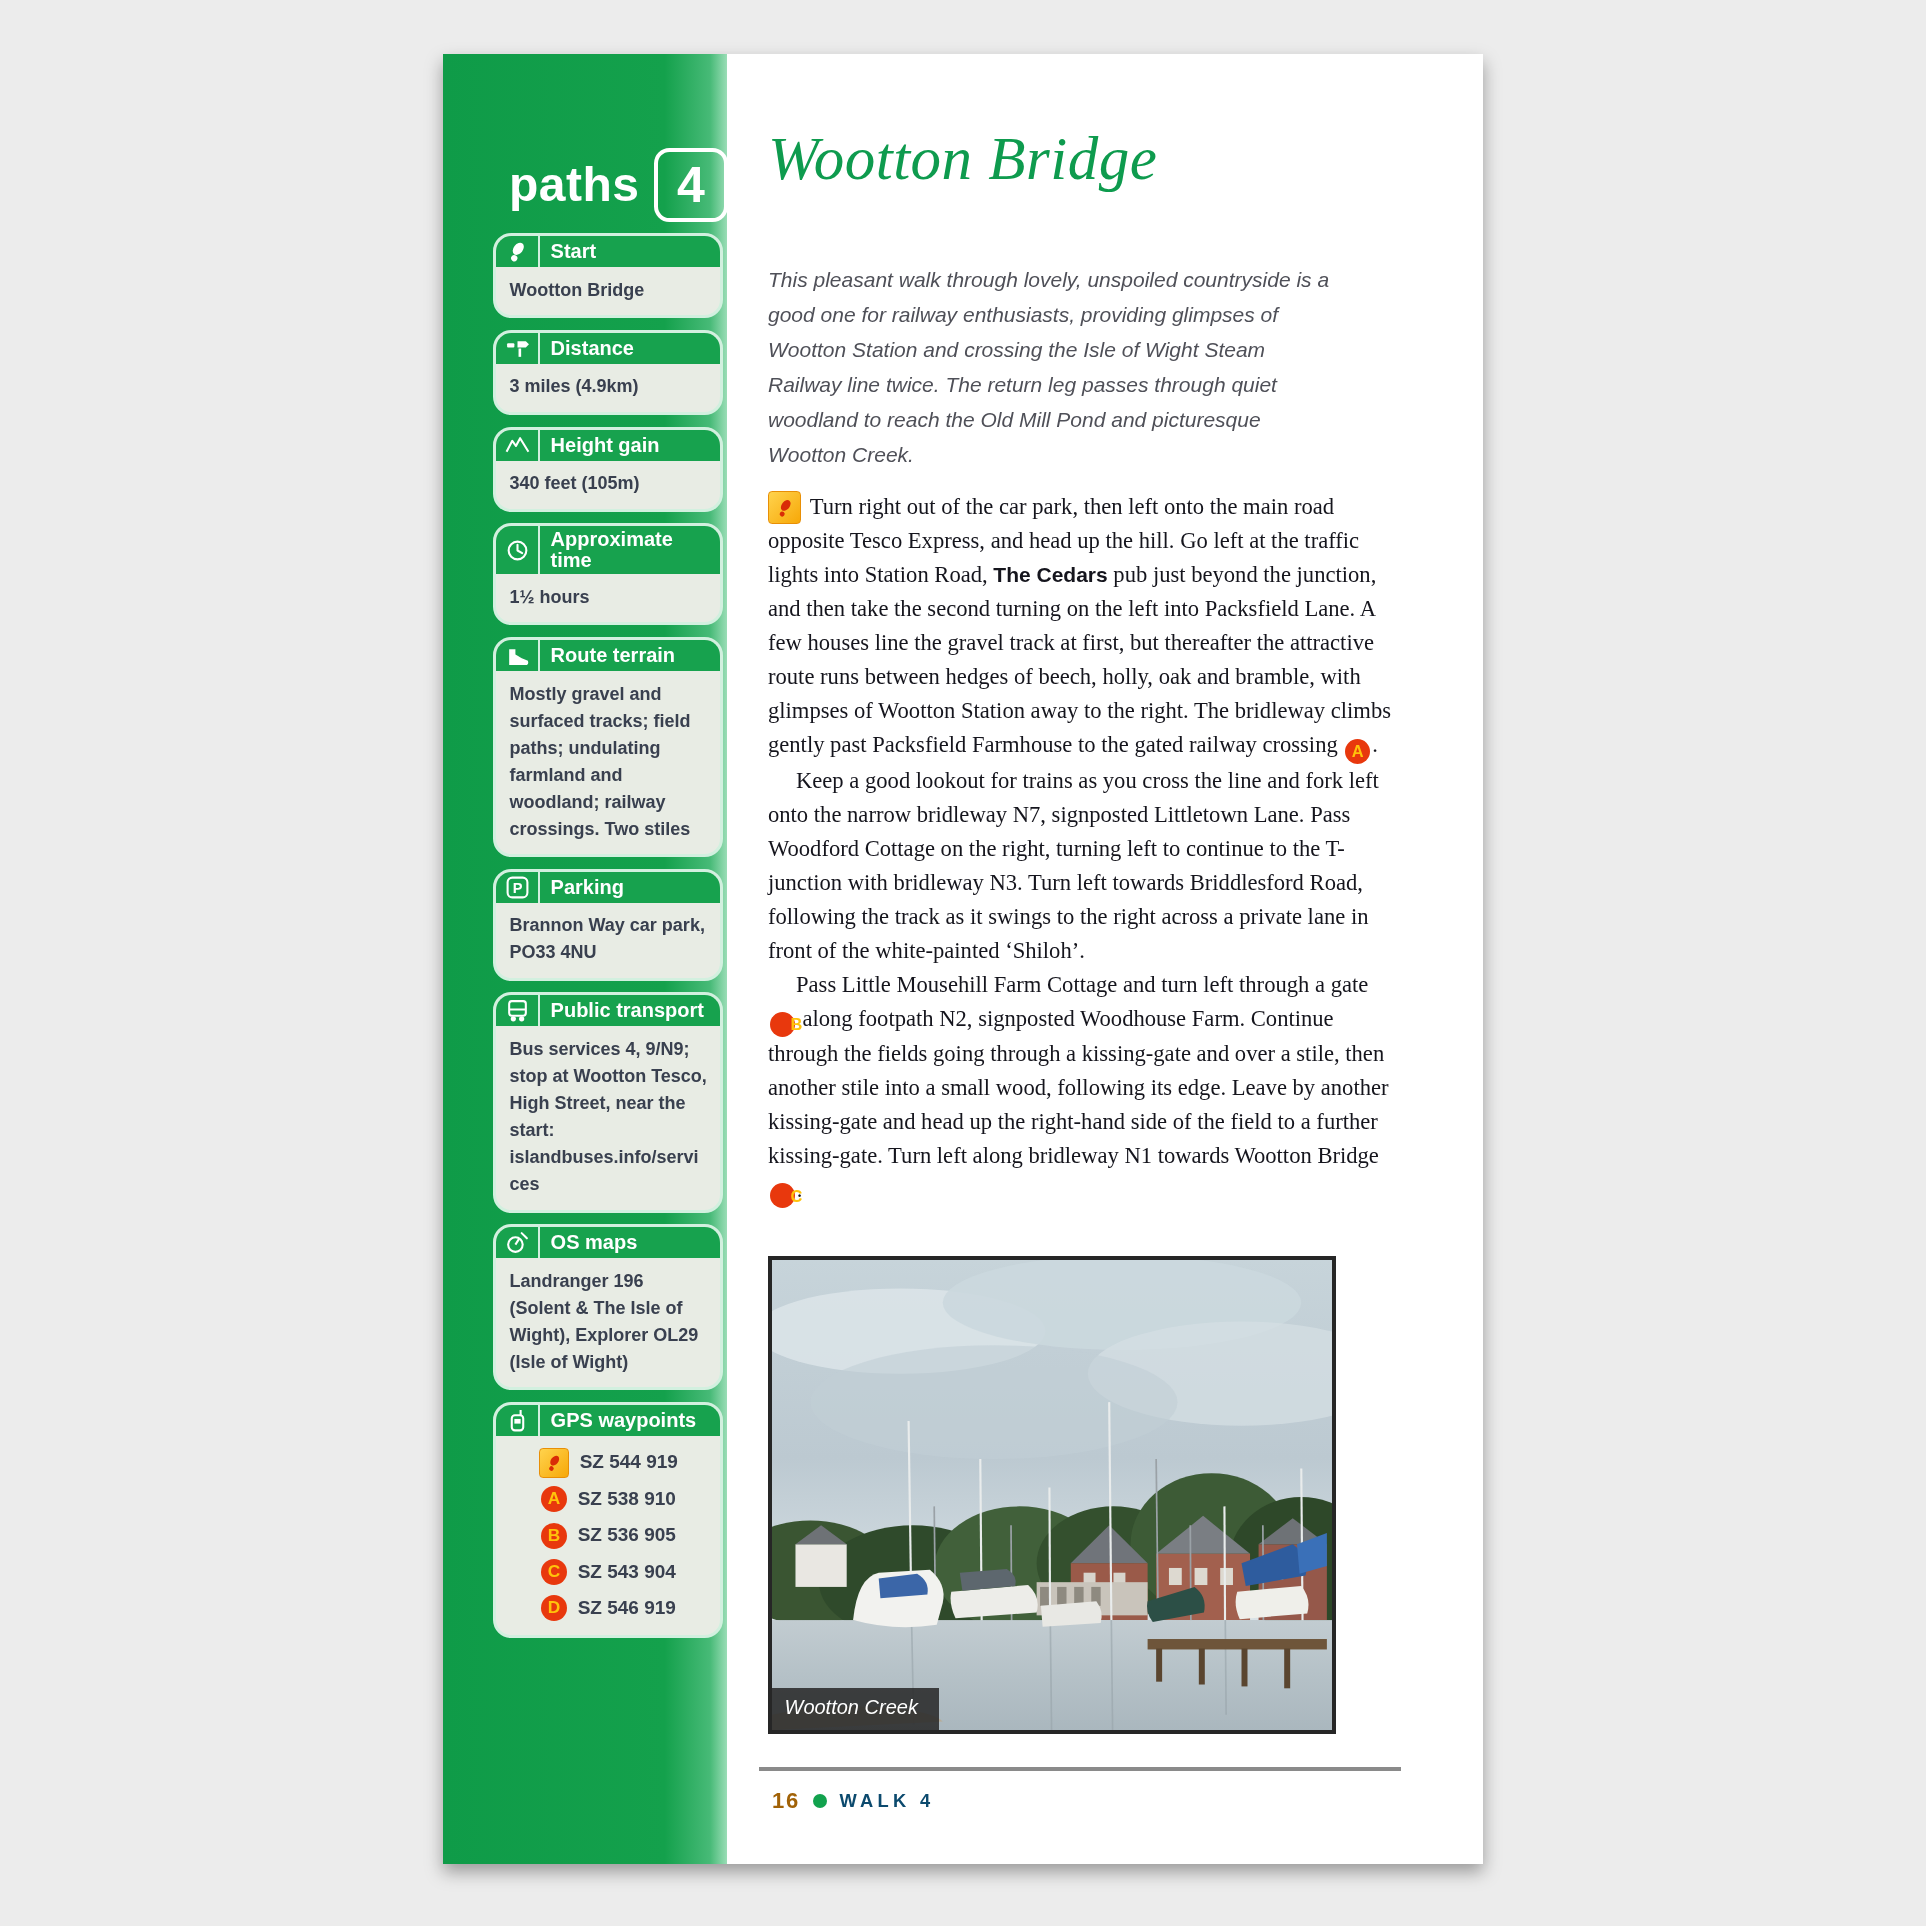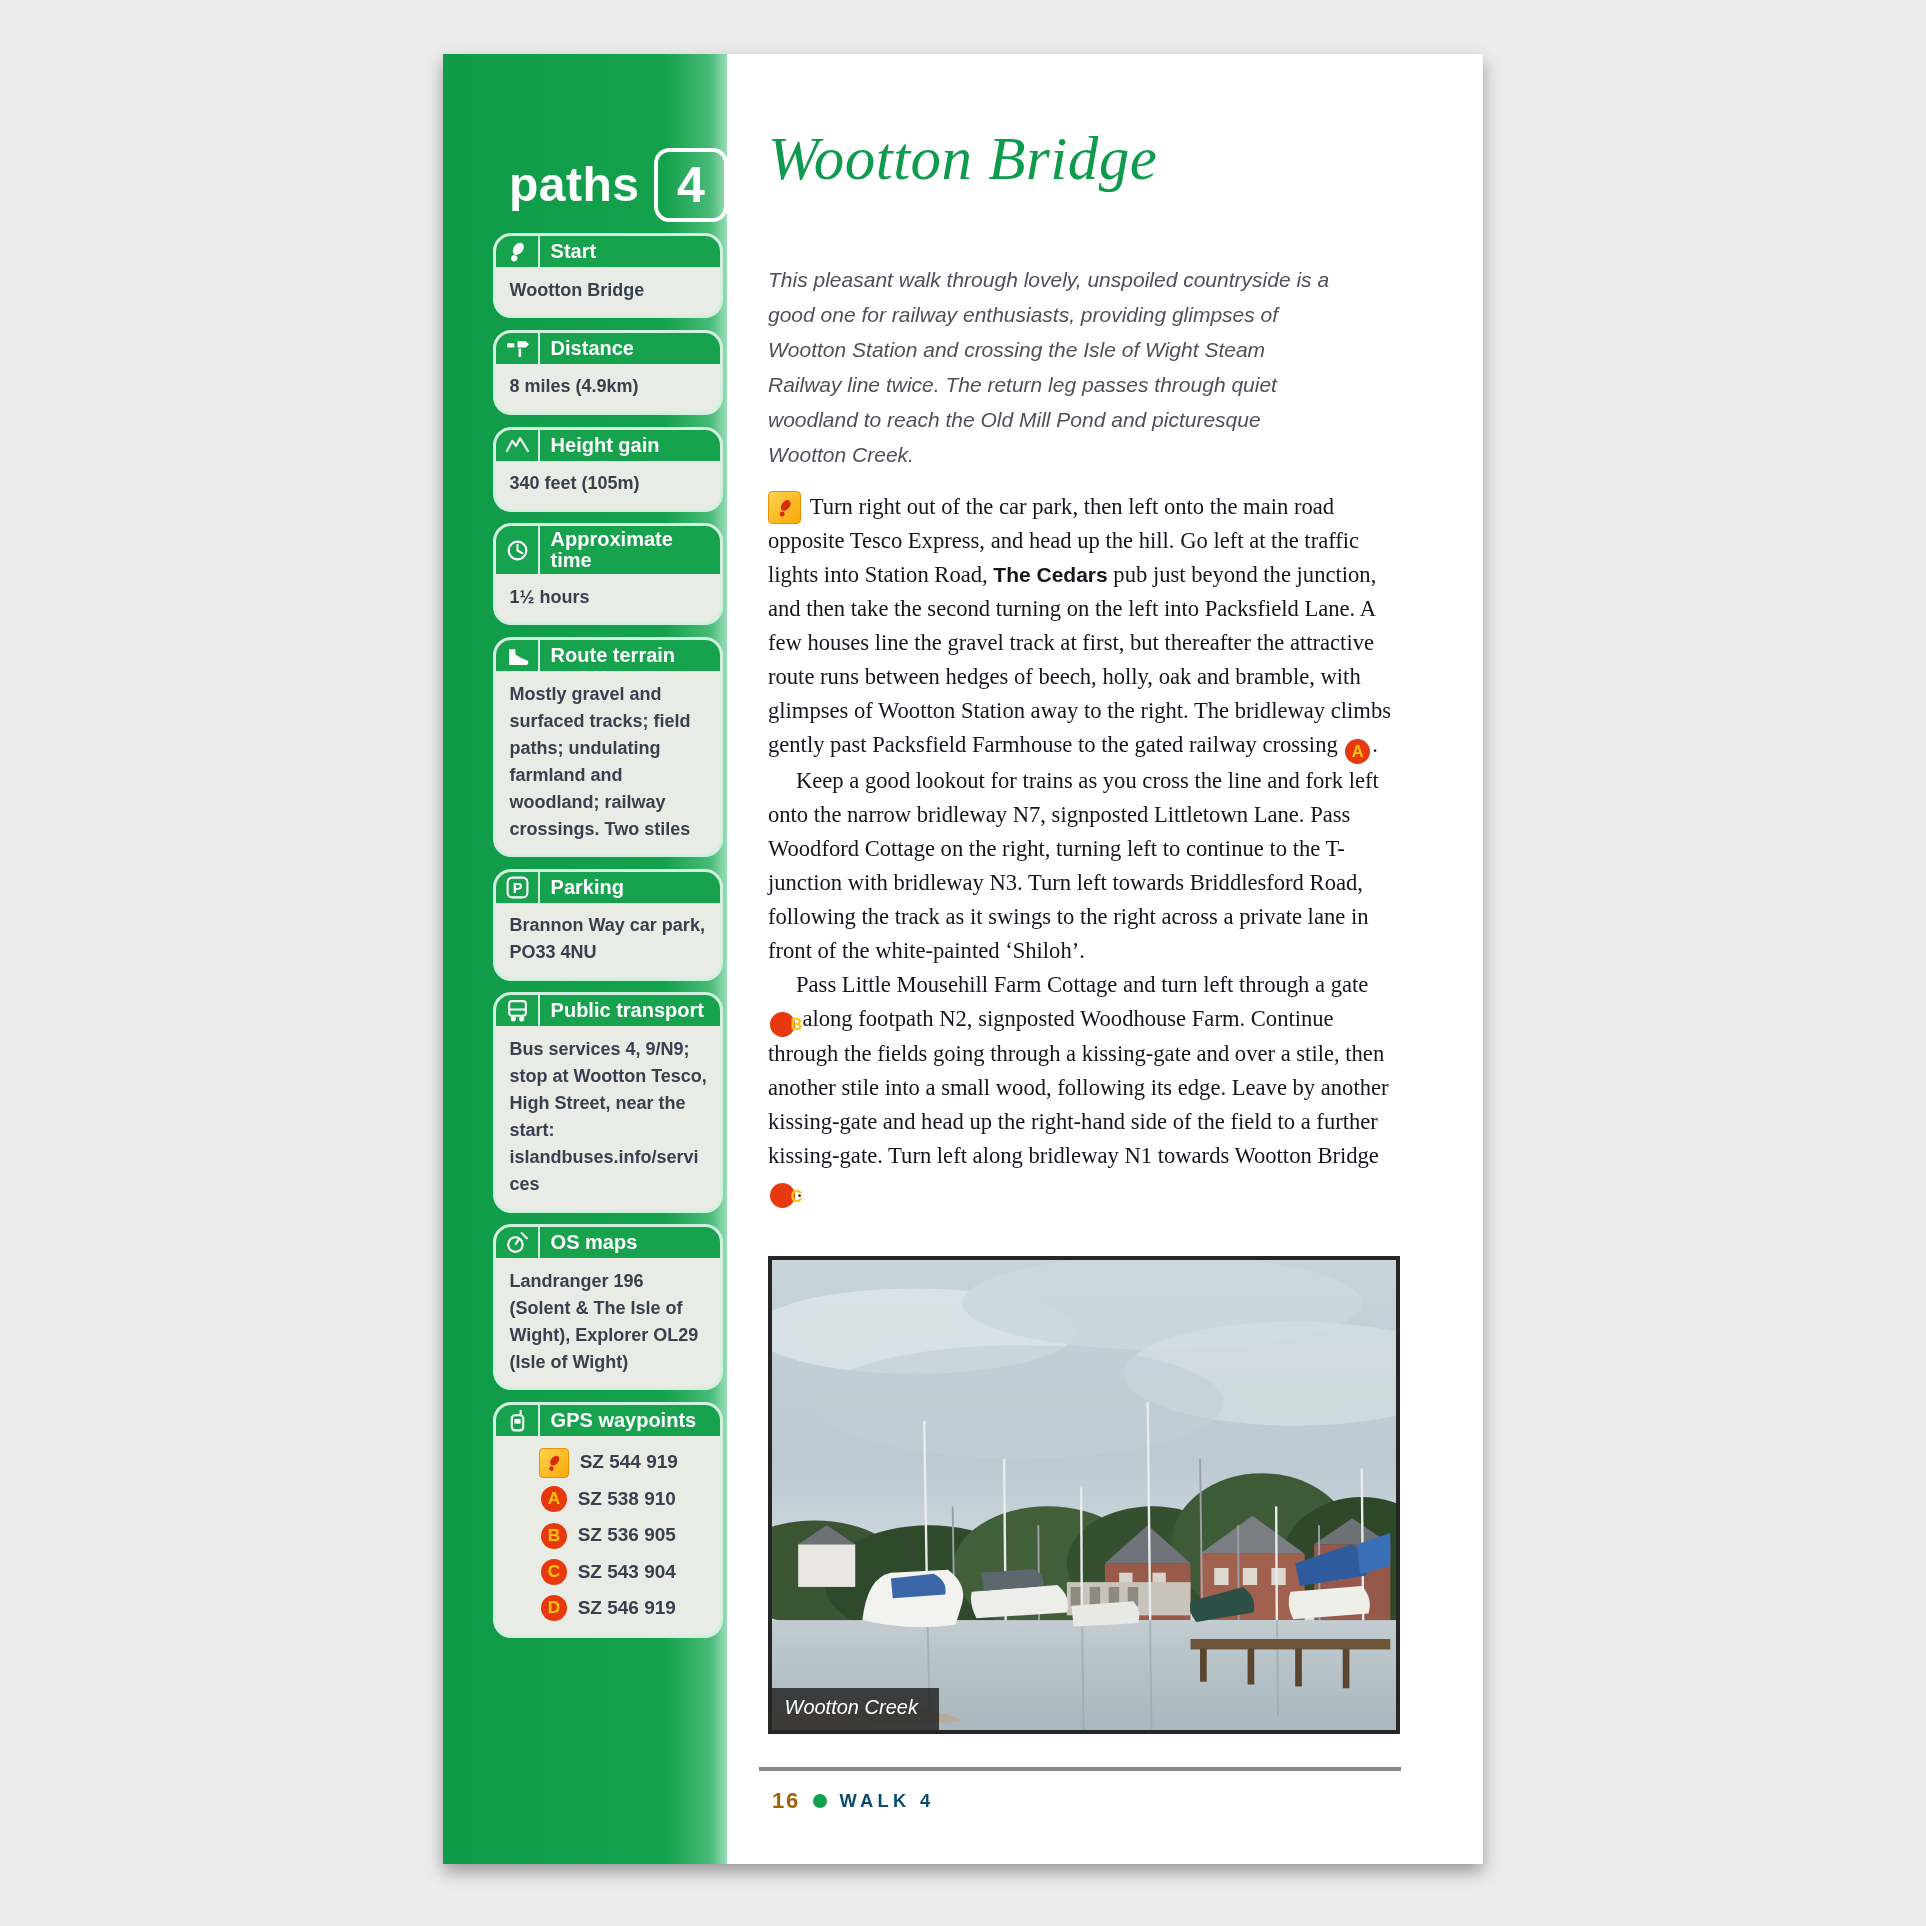--- a/index.html
+++ b/index.html
@@ -44,21 +44,21 @@
   .directions{position:absolute;top:436px;left:0;width:633px;
     font-family:"Liberation Serif",serif;color:#15151D;font-size:22.6px;line-height:34px;}
   .para{margin:0;}
   .para.indent{text-indent:28px;}
   .para .bold{font-family:"Liberation Sans",sans-serif;font-weight:bold;font-size:21px;}
   .para .chip{width:25px;height:25px;font-size:16.4px;vertical-align:-4.8px;margin:0 1.9px;}
   .para .start-chip{display:inline-flex;align-items:center;justify-content:center;
     width:31px;height:31px;border-radius:3.9px;vertical-align:-5.8px;margin-right:8.7px;
     background:linear-gradient(135deg,#FFD34D,#F7A808);border:1.9px solid #E88F06;}
   .para .start-chip svg{width:24px;height:24px;}
-  .photo{position:absolute;top:1202px;left:0;width:632px;height:478px;
+  .photo{position:absolute;top:1202px;left:0;width:568px;height:478px;
     border:4.3px solid #262626;box-sizing:border-box;background:#BFCAD0;}
   .photo svg{display:block;width:100%;height:100%;}
   .caption{position:absolute;left:0;bottom:0;background:rgba(38,38,38,.85);
     color:#fff;font-style:italic;font-size:20px;padding:8.7px 21px 10.6px 12.5px;}
   .footrule{position:absolute;top:1713px;left:-8.7px;width:642px;height:4.3px;background:#8A8A8A;}
   .footer{position:absolute;top:1734px;left:3.9px;display:flex;align-items:center;gap:12.5px;}
   .pageno{font-size:22px;font-weight:bold;color:#a16207;letter-spacing:1.9px;}
   .footdot{width:14.4px;height:14.4px;border-radius:50%;background:#12A24E;}
   .walklabel{font-size:18.3px;font-weight:bold;color:#0c4a6e;letter-spacing:4.3px;}
 </style>
@@ -93,21 +93,21 @@
               <svg viewBox="0 0 48 48">
                 <g fill="#fff">
                   <rect x="4" y="14" width="14" height="8" rx="2"></rect>
                   <polygon points="24,10 40,10 46,16 40,22 24,22"></polygon>
                   <rect x="26" y="24" width="5" height="16"></rect>
                 </g>
               </svg>
             </span>
             <span class="ibox-label">Distance</span>
           </div>
-          <div class="ibox-body">8 miles (4.9km)</div>
+          <div class="ibox-body">3 miles (4.9km)</div>
         </div>
         <div class="ibox">
           <div class="ibox-head">
             <span class="ibox-icon">
               <svg viewBox="0 0 48 48" fill="none" stroke="#fff" stroke-width="4" stroke-linejoin="round">
                 <path d="M3 36 L14 15 L21 25 L29 10 L45 36"></path>
               </svg>
             </span>
             <span class="ibox-label">Height gain</span>
           </div>

